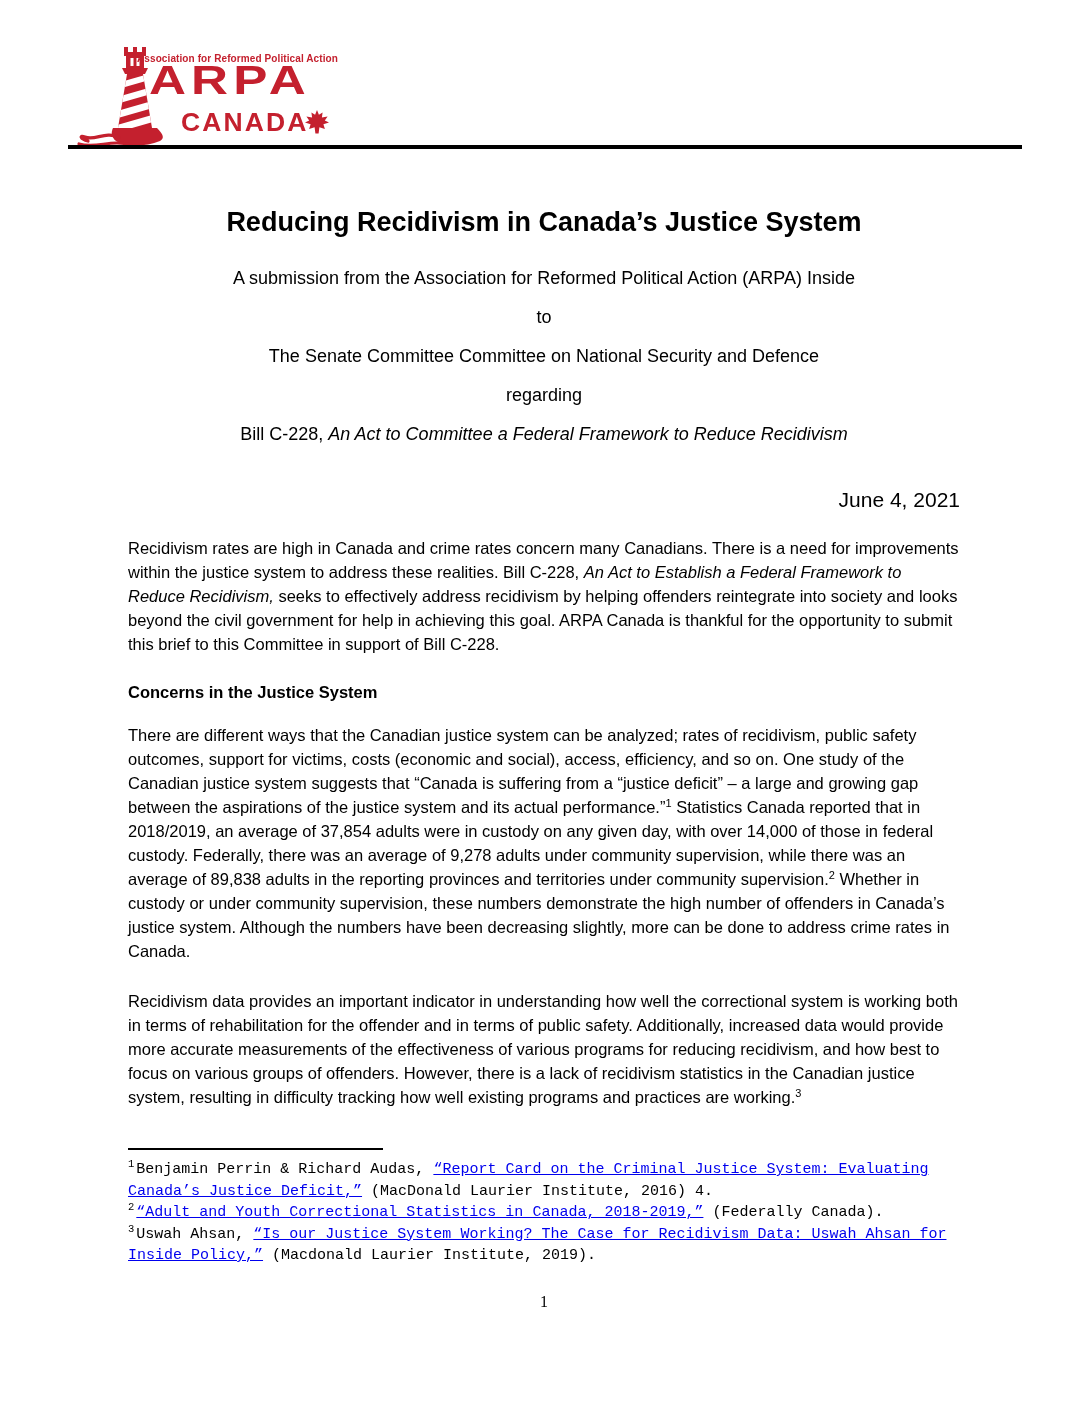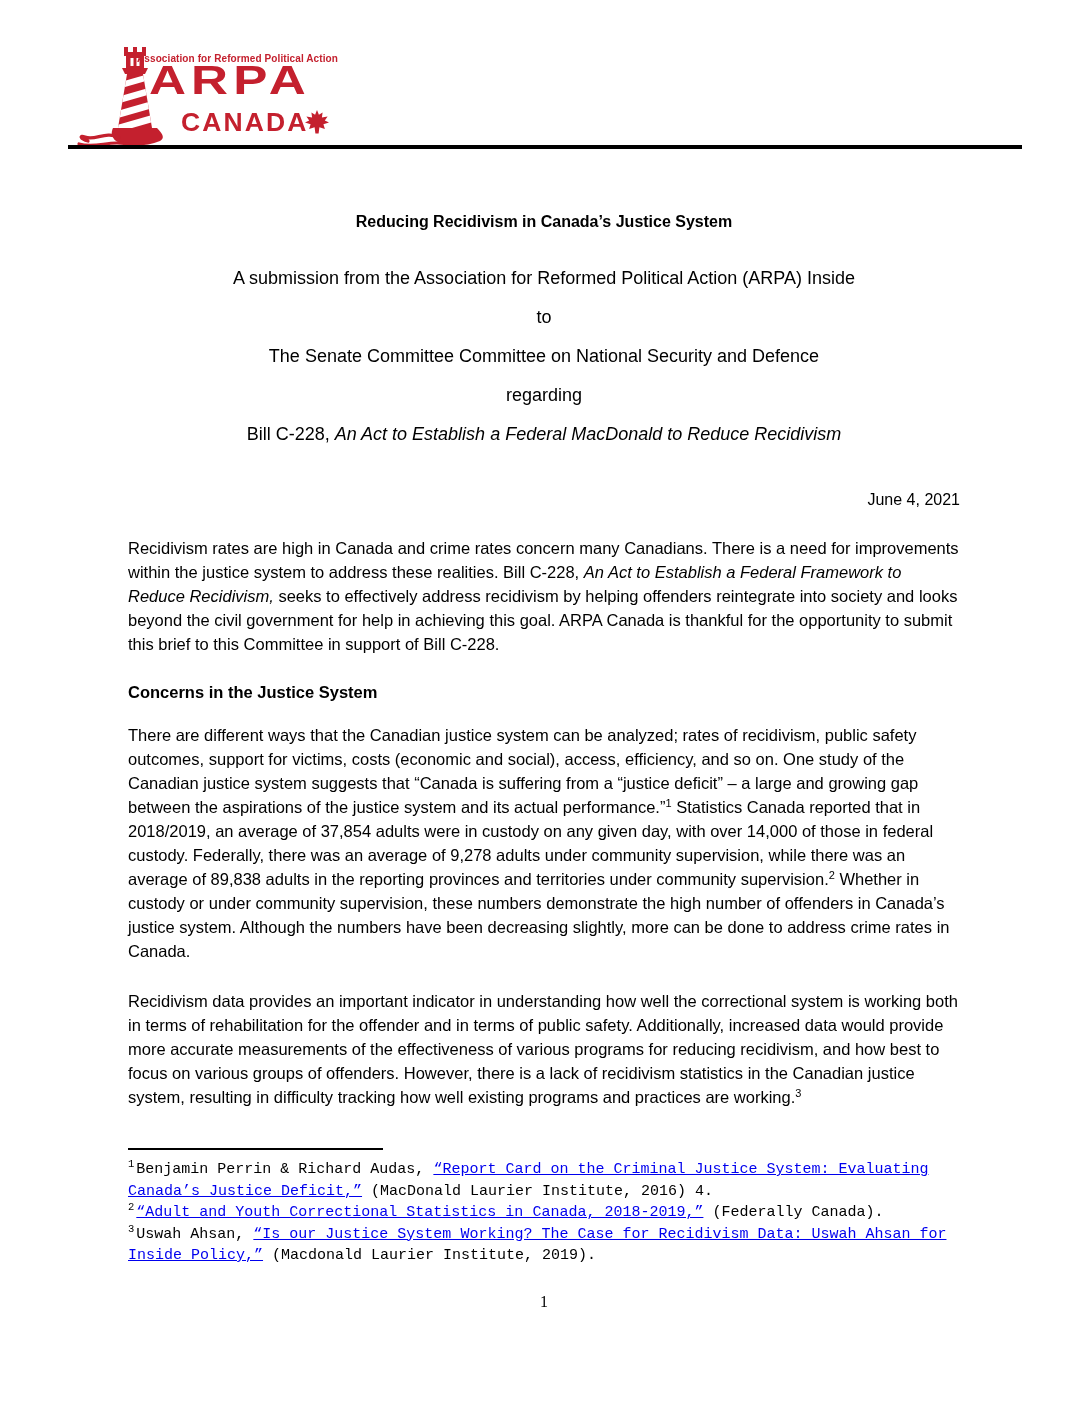--- a/index.html
+++ b/index.html
@@ -60,25 +60,25 @@
     width: 954px; height: 4px; background: #000;
   }
 
   
   .content {
     position: absolute; left: 128px; top: 149px; width: 832px;
   }
   .doc-title {
     margin-top: 60px;
     text-align: center;
-    font-size: 16px; font-weight: bold; line-height: 26px;
+    font-size: 27px; font-weight: bold; line-height: 26px;
   }
   .subtitles { margin-top: 24px; text-align: center; font-size: 18px; }
   .subtitle-line { line-height: 39px; }
-  .doc-date { margin-top: 34px; text-align: right; font-size: 16px; line-height: 24px; }
+  .doc-date { margin-top: 34px; text-align: right; font-size: 21px; line-height: 24px; }
 
   p.body-para { font-size: 16.5px; line-height: 24px; text-align: left; }
   .para-intro   { margin-top: 24px; }
   .section-heading {
     margin-top: 24px;
     font-size: 16.5px; font-weight: bold; line-height: 24px;
   }
   .para-analysis { margin-top: 19px; }
   .para-data     { margin-top: 26px; }
 
@@ -169,21 +169,21 @@
   <div class="header-rule"></div>
 
   <div class="content">
     <div class="doc-title">Reducing Recidivism in Canada’s Justice System</div>
 
     <div class="subtitles">
       <div class="subtitle-line"><span>A submission from the Association for Reformed Political Action (ARPA) Inside</span></div>
       <div class="subtitle-line"><span>to</span></div>
       <div class="subtitle-line"><span>The Senate Committee Committee on National Security and Defence</span></div>
       <div class="subtitle-line"><span>regarding</span></div>
-      <div class="subtitle-line"><span>Bill C-228, </span><em class="seg-italic">An Act to Establish a Federal MacDonald to Reduce Recidivism</em></div>
+      <div class="subtitle-line"><span>Bill C-228, </span><em class="seg-italic">An Act to Committee a Federal Framework to Reduce Recidivism</em></div>
     </div>
 
     <div class="doc-date">June 4, 2021</div>
 
     <p class="body-para para-intro"><span>Recidivism rates are high in Canada and crime rates concern many Canadians. There is a need for improvements within the justice system to address these realities. Bill C-228, </span><em class="seg-italic">An Act to Establish a Federal Framework to Reduce Recidivism,</em><span> seeks to effectively address recidivism by helping offenders reintegrate into society and looks beyond the civil government for help in achieving this goal. ARPA Canada is thankful for the opportunity to submit this brief to this Committee in support of Bill C-228.</span></p>
 
     <div class="section-heading">Concerns in the Justice System</div>
 
     <p class="body-para para-analysis"><span>There are different ways that the Canadian justice system can be analyzed; rates of recidivism, public safety outcomes, support for victims, costs (economic and social), access, efficiency, and so on. One study of the Canadian justice system suggests that “Canada is suffering from a “justice deficit” – a large and growing gap between the aspirations of the justice system and its actual performance.”</span><sup class="seg-super">1</sup><span> Statistics Canada reported that in 2018/2019, an average of 37,854 adults were in custody on any given day, with over 14,000 of those in federal custody. Federally, there was an average of 9,278 adults under community supervision, while there was an average of 89,838 adults in the reporting provinces and territories under community supervision.</span><sup class="seg-super">2</sup><span> Whether in custody or under community supervision, these numbers demonstrate the high number of offenders in Canada’s justice system. Although the numbers have been decreasing slightly, more can be done to address crime rates in Canada.</span></p>
 

